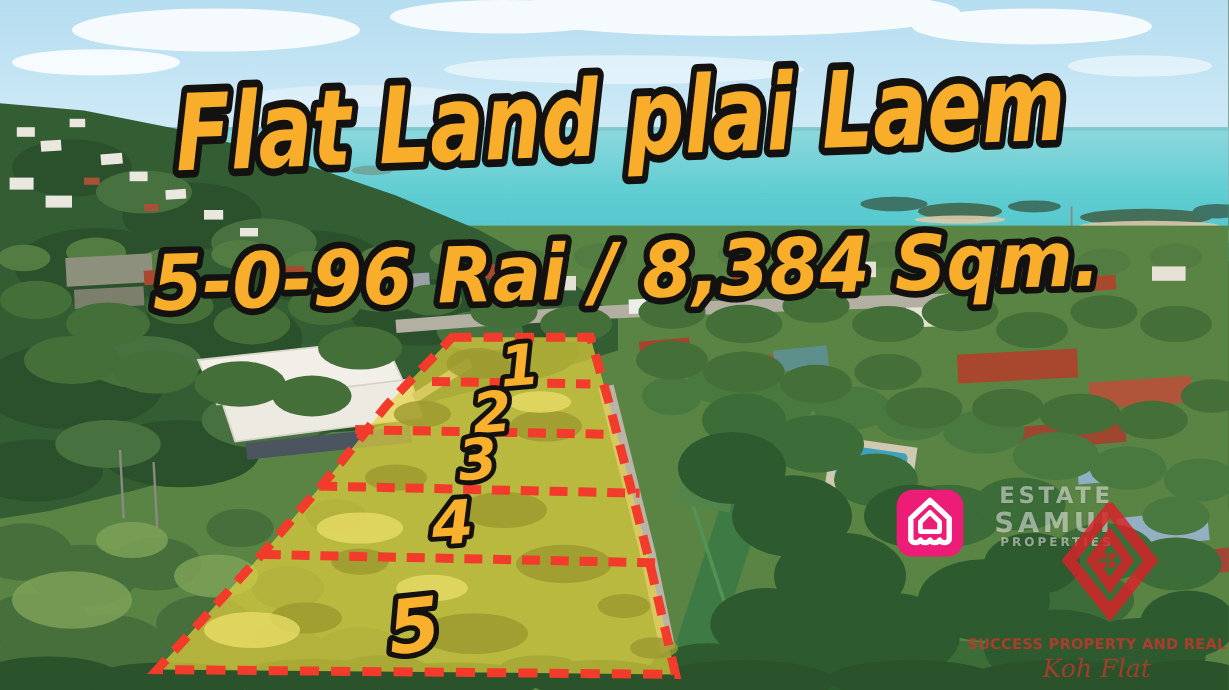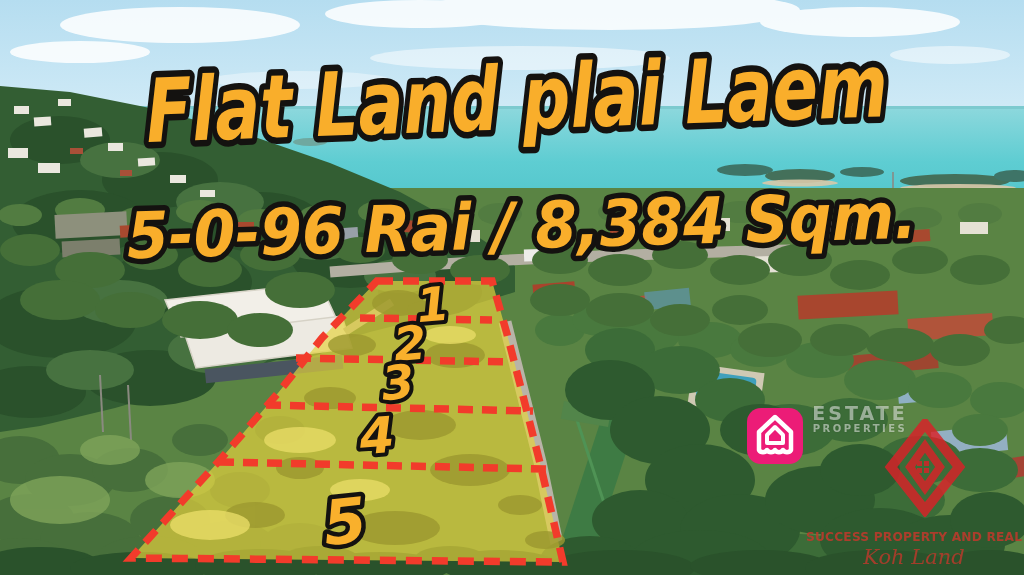--- a/index.html
+++ b/index.html
@@ -1,21 +1,21 @@
 <!DOCTYPE html>
 <html><head>
 <meta charset="utf-8">
 <style>
   html,body{margin:0;padding:0;background:#222;}
   .stage{position:relative;width:1024px;height:575px;overflow:hidden;
          font-family:"DejaVu Sans",sans-serif;background:#5a8444;}
   .stage svg{position:absolute;left:0;top:0;}
   .layer{position:absolute;left:0;top:0;width:1024px;height:575px;}
   
-  .watermark{position:absolute;left:792px;top:404px;width:136px;text-align:center;
+  .watermark{position:absolute;left:792px;top:404px;width:136px;text-align:right;
              color:rgba(255,255,255,0.5);font-weight:bold;line-height:1.05;
              text-shadow:0 0 2px rgba(0,0,0,0.15);}
   .wm1{font-size:19px;letter-spacing:3px;}
   .wm2{font-size:23px;letter-spacing:3px;}
   .wm3{font-size:10px;letter-spacing:2.5px;}
   
   .agency{position:absolute;right:2px;bottom:6px;width:216px;text-align:center;}
   .agency-name{font-size:12.2px;font-weight:bold;color:#be3a2c;letter-spacing:0.2px;
                opacity:0.88;white-space:nowrap;}
   .agency-loc{font-family:"DejaVu Serif",serif;font-style:italic;font-size:21px;
@@ -352,34 +352,35 @@
   <svg style="left:747px;top:408px;" width="56" height="56" viewBox="0 0 56 56">
     <rect x="0" y="0" width="56" height="56" rx="14" fill="#ec1c77"></rect>
     <g fill="none" stroke="#ffffff" stroke-width="4.5" stroke-linejoin="round">
       <path d="M12 24 L28 9 L44 24 L44 42 A4.5 4 0 0 1 36 42 A4.5 4 0 0 1 28 42 A4.5 4 0 0 1 20 42 A4.5 4 0 0 1 12 42 Z"></path>
       <path d="M20 27 L28 19 L36 27 L36 35 L20 35 Z" stroke-width="4"></path>
     </g>
   </svg>
 
   <div class="watermark">
     <div class="wm1">ESTATE</div>
+    <div class="wm2">SAMUI</div>
     <div class="wm3">PROPERTIES</div>
   </div>
 
   <svg style="left:884px;top:419px;" width="82" height="98" viewBox="0 0 82 98" opacity="0.82">
     <g stroke="#da2128" fill="none">
       <polygon points="41,5 75,48 41,91 7,48" stroke-width="10"></polygon>
       <polygon points="41,27 56,48 41,69 26,48" stroke-width="8"></polygon>
       <g fill="#da2128" stroke="none">
         <rect x="33" y="42" width="5" height="5"></rect>
         <rect x="40" y="42" width="5" height="5"></rect>
         <rect x="33" y="49" width="5" height="5"></rect>
         <rect x="40" y="49" width="5" height="5"></rect>
       </g>
     </g>
   </svg>
 
   <div class="agency">
     <div class="agency-name">SUCCESS PROPERTY AND REAL ESTATE</div>
-    <div class="agency-loc">Koh Land</div>
+    <div class="agency-loc">Koh Flat</div>
   </div>
 
 </div>
 
 </body></html>

